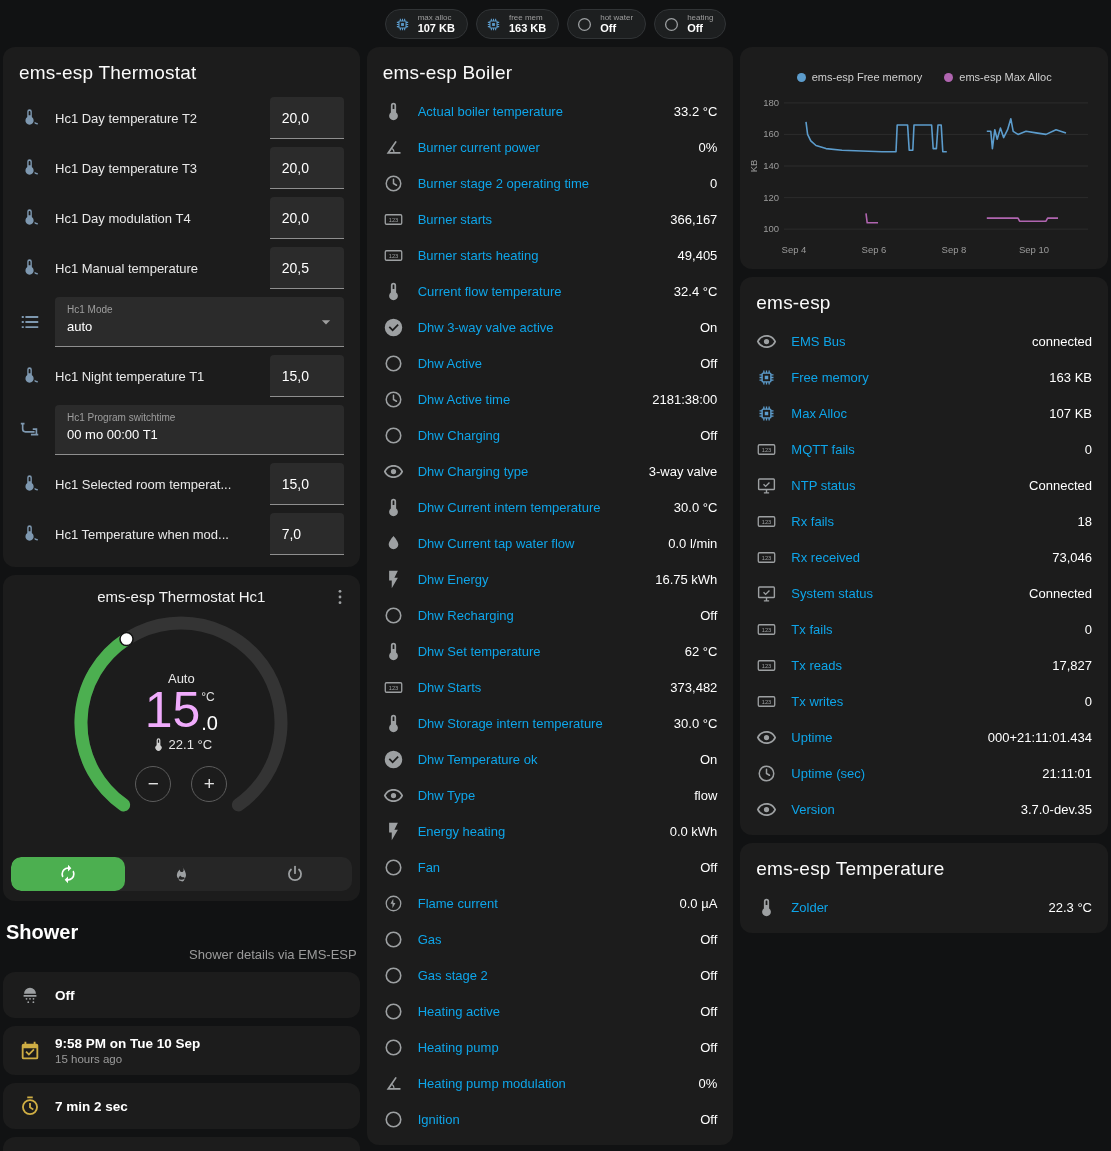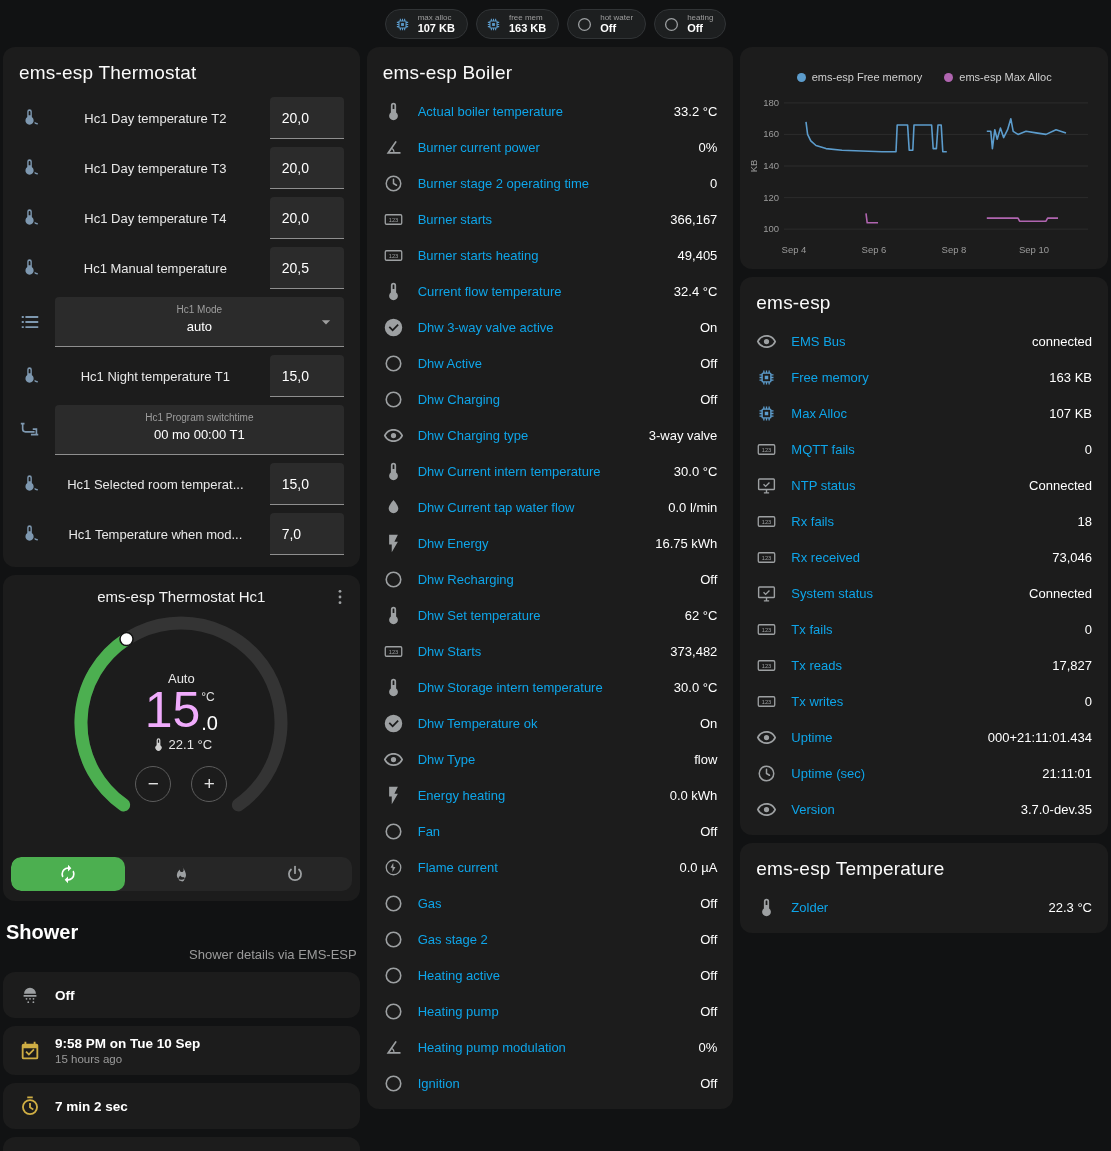--- a/index.html
+++ b/index.html
@@ -20,21 +20,21 @@
 
   .main{display:flex;gap:7px;padding:3px 3px 0 3px;align-items:flex-start;}
   .col{display:flex;flex-direction:column;min-width:0;}
   .col1{width:358px;}
   .col2{width:368px;}
   .col3{width:369px;}
   .card{background:#1c1c1c;border-radius:12px;margin-bottom:8px;}
   .card h2{margin:0;padding:15px 16px 9px;font-size:19px;font-weight:500;color:#fbfbfb;letter-spacing:.2px;}
 
   
-  .trow{display:flex;align-items:center;gap:14px;padding:0 16px;min-height:48px;text-align:center;}
+  .trow{display:flex;align-items:center;gap:14px;padding:0 16px;min-height:48px;}
   .trow .tlabel{flex:1;font-size:13px;color:#e8e8e8;}
   .number-field{width:74px;height:42px;background:#2b2b2b;border-radius:4px 4px 0 0;
     border-bottom:1px solid #8f8f8f;display:flex;align-items:center;padding:0 12px;
     box-sizing:border-box;font-size:14px;color:#fff;cursor:text;margin:4px 0;}
   .wide-field{flex:1;min-height:50px;background:#2b2b2b;border-radius:4px 4px 0 0;
     border-bottom:1px solid #8f8f8f;padding:7px 12px 6px;box-sizing:border-box;position:relative;
     cursor:pointer;margin:4px 0;}
   .wide-field .fl{font-size:10px;color:#9e9e9e;}
   .wide-field .fv{font-size:13px;color:#fff;margin-top:4px;}
   .wide-field .caret{position:absolute;right:8px;top:15px;width:20px;height:20px;color:#9e9e9e;}
@@ -165,21 +165,21 @@
             <div class="tlabel">Hc1 Day temperature T3</div>
             <div class="number-field">20,0</div>
           </div>
           <div class="trow">
             <span class="icon" style="color: rgb(126, 152, 176);">
               <svg viewBox="0 0 24 24">
                 <path fill="currentColor" d="M14 11V5a2.5 2.5 0 0 0-5 0v6a4.5 4.5 0 1 0 5 0M11.5 4.4c.6 0 1 .45 1 1V9h-2V5.4c0-.55.45-1 1-1z"></path>
                 <path fill="currentColor" d="M17 16c1 .9 2.2 1.4 3.5 1.4v1.8c-1.3 0-2.5-.4-3.5-1.2z"></path>
               </svg>
             </span>
-            <div class="tlabel">Hc1 Day temperature T4</div>
+            <div class="tlabel">Hc1 Day modulation T4</div>
             <div class="number-field">20,0</div>
           </div>
           <div class="trow">
             <span class="icon" style="color: rgb(126, 152, 176);">
               <svg viewBox="0 0 24 24">
                 <path fill="currentColor" d="M14 11V5a2.5 2.5 0 0 0-5 0v6a4.5 4.5 0 1 0 5 0M11.5 4.4c.6 0 1 .45 1 1V9h-2V5.4c0-.55.45-1 1-1z"></path>
                 <path fill="currentColor" d="M17 16c1 .9 2.2 1.4 3.5 1.4v1.8c-1.3 0-2.5-.4-3.5-1.2z"></path>
               </svg>
             </span>
             <div class="tlabel">Hc1 Manual temperature</div>
@@ -426,20 +426,30 @@
               <svg viewBox="0 0 24 24">
                 <circle cx="12" cy="12" r="8.3" fill="none" stroke="currentColor" stroke-width="1.8"></circle>
               </svg>
             </span>
             <div class="label">Dhw Active</div>
             <div class="value">Off</div>
           </div>
           <div class="erow">
             <span class="icon">
               <svg viewBox="0 0 24 24">
+                <circle cx="12" cy="12" r="8.3" fill="none" stroke="currentColor" stroke-width="1.7"></circle>
+                <path d="M12 7v5l3.4 2" fill="none" stroke="currentColor" stroke-width="1.7" stroke-linecap="round"></path>
+              </svg>
+            </span>
+            <div class="label">Dhw Active time</div>
+            <div class="value">2181:38:00</div>
+          </div>
+          <div class="erow">
+            <span class="icon">
+              <svg viewBox="0 0 24 24">
                 <circle cx="12" cy="12" r="8.3" fill="none" stroke="currentColor" stroke-width="1.8"></circle>
               </svg>
             </span>
             <div class="label">Dhw Charging</div>
             <div class="value">Off</div>
           </div>
           <div class="erow">
             <span class="icon">
               <svg viewBox="0 0 24 24">
                 <path fill="currentColor" d="M12 9a3 3 0 1 1 0 6 3 3 0 0 1 0-6m0-4.5c5 0 9.3 3.1 11 7.5-1.7 4.4-6 7.5-11 7.5S2.7 16.4 1 12c1.7-4.4 6-7.5 11-7.5m0 2A9.8 9.8 0 0 0 3.2 12 9.8 9.8 0 0 0 12 17.5 9.8 9.8 0 0 0 20.8 12 9.8 9.8 0 0 0 12 6.5z"></path>

